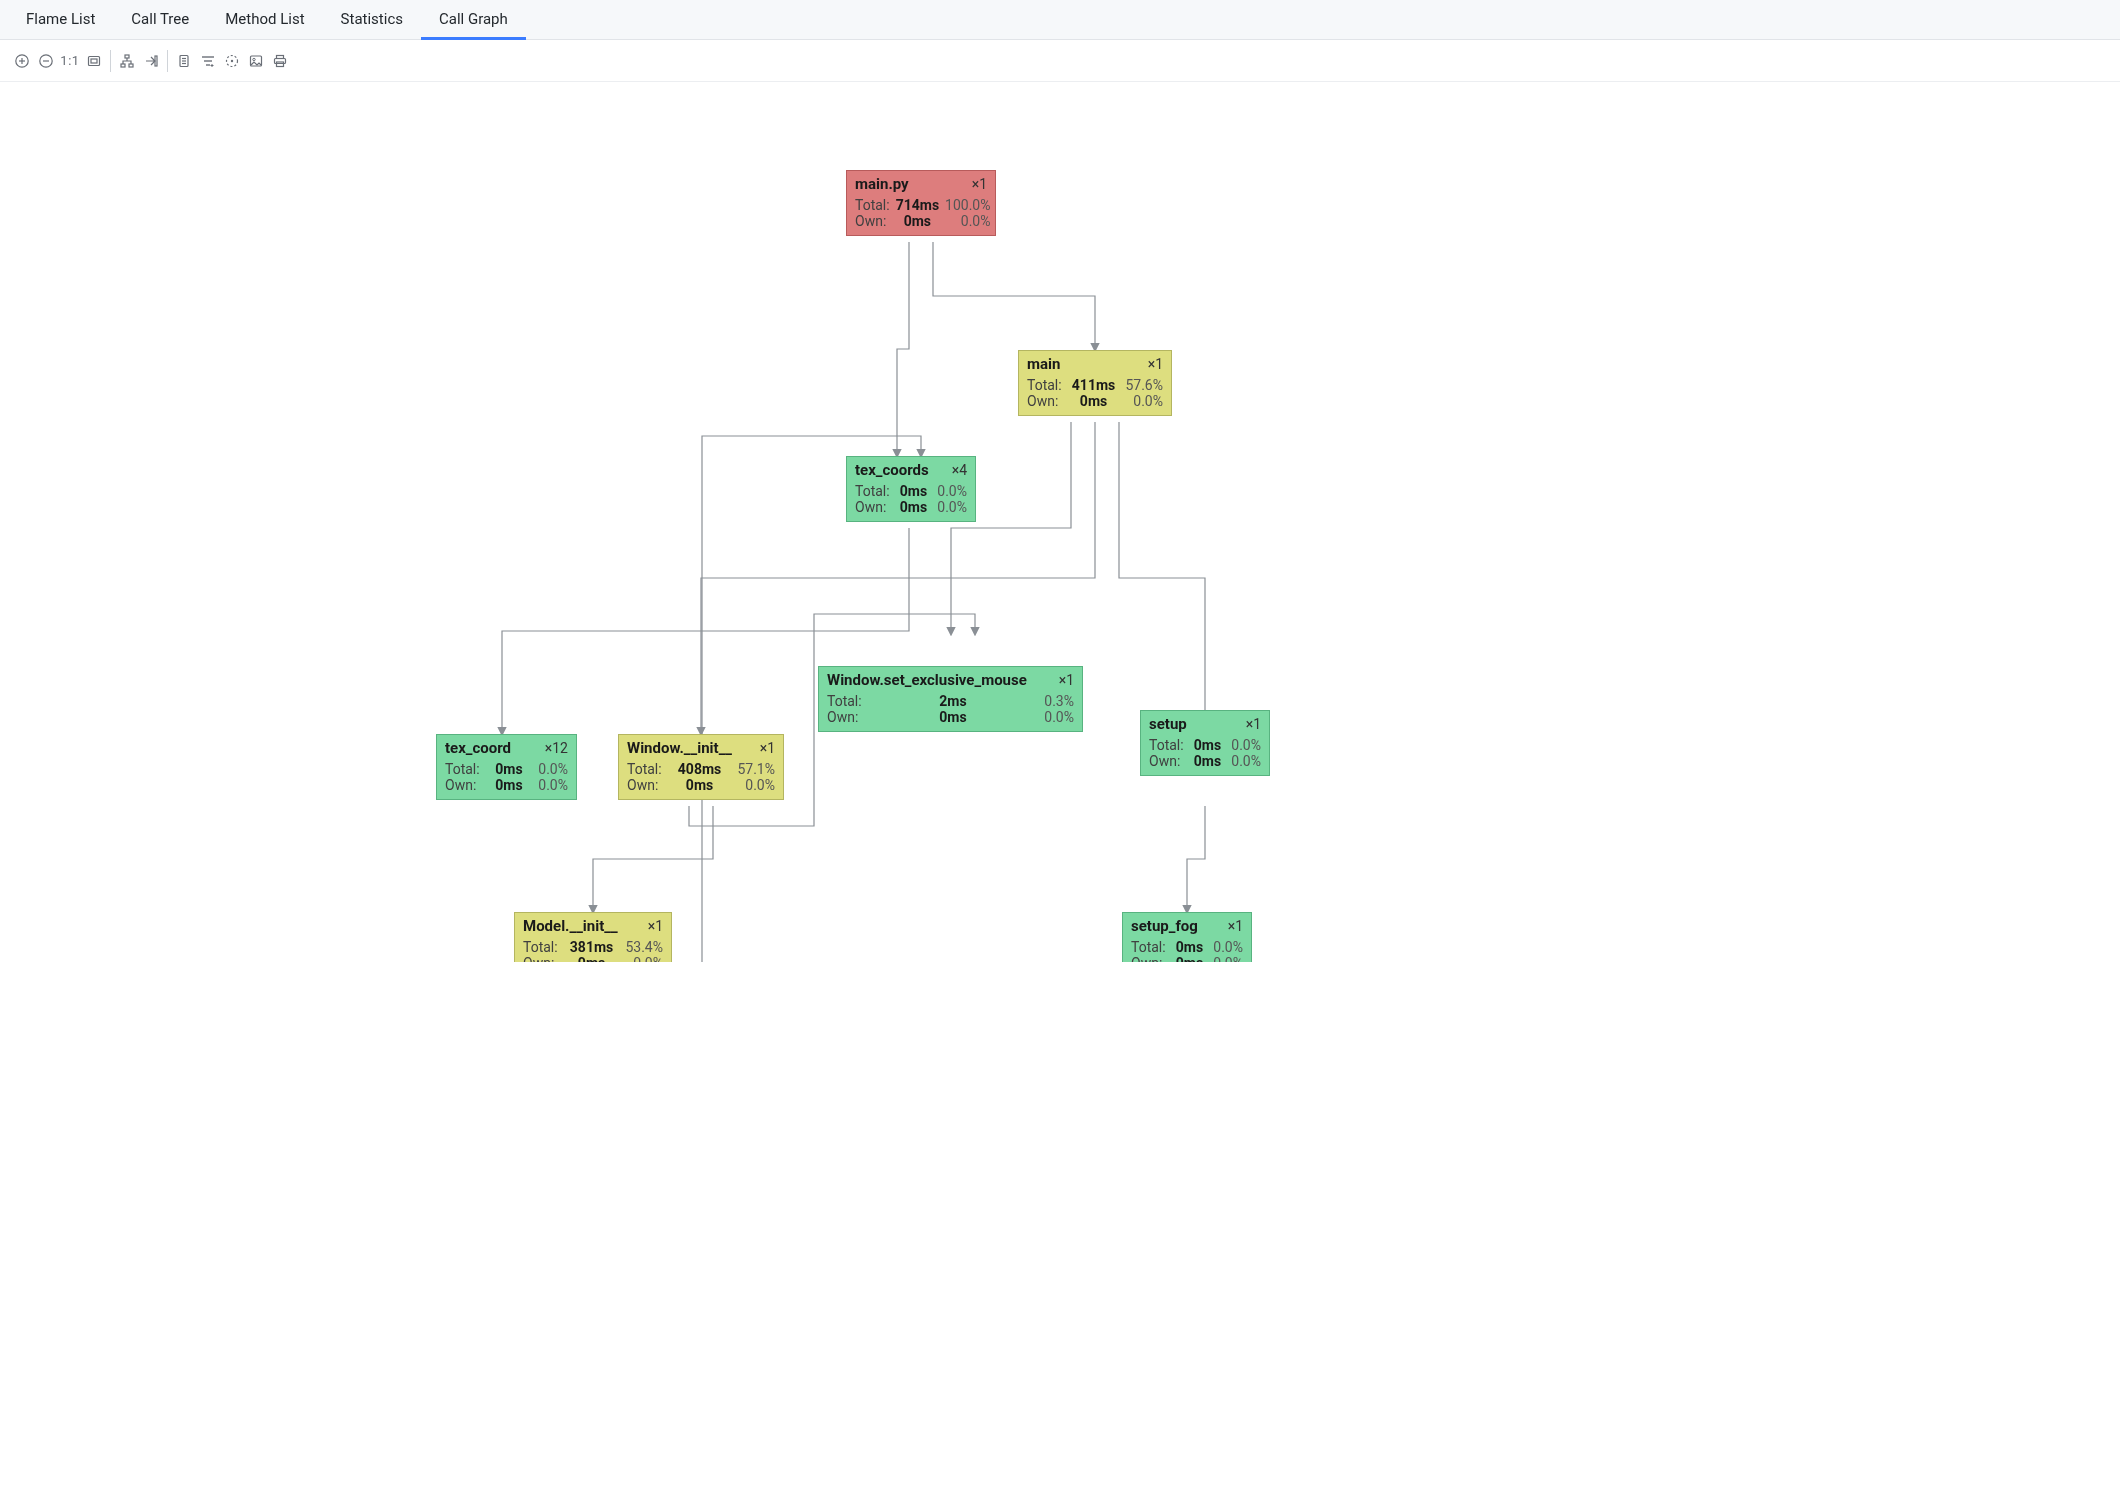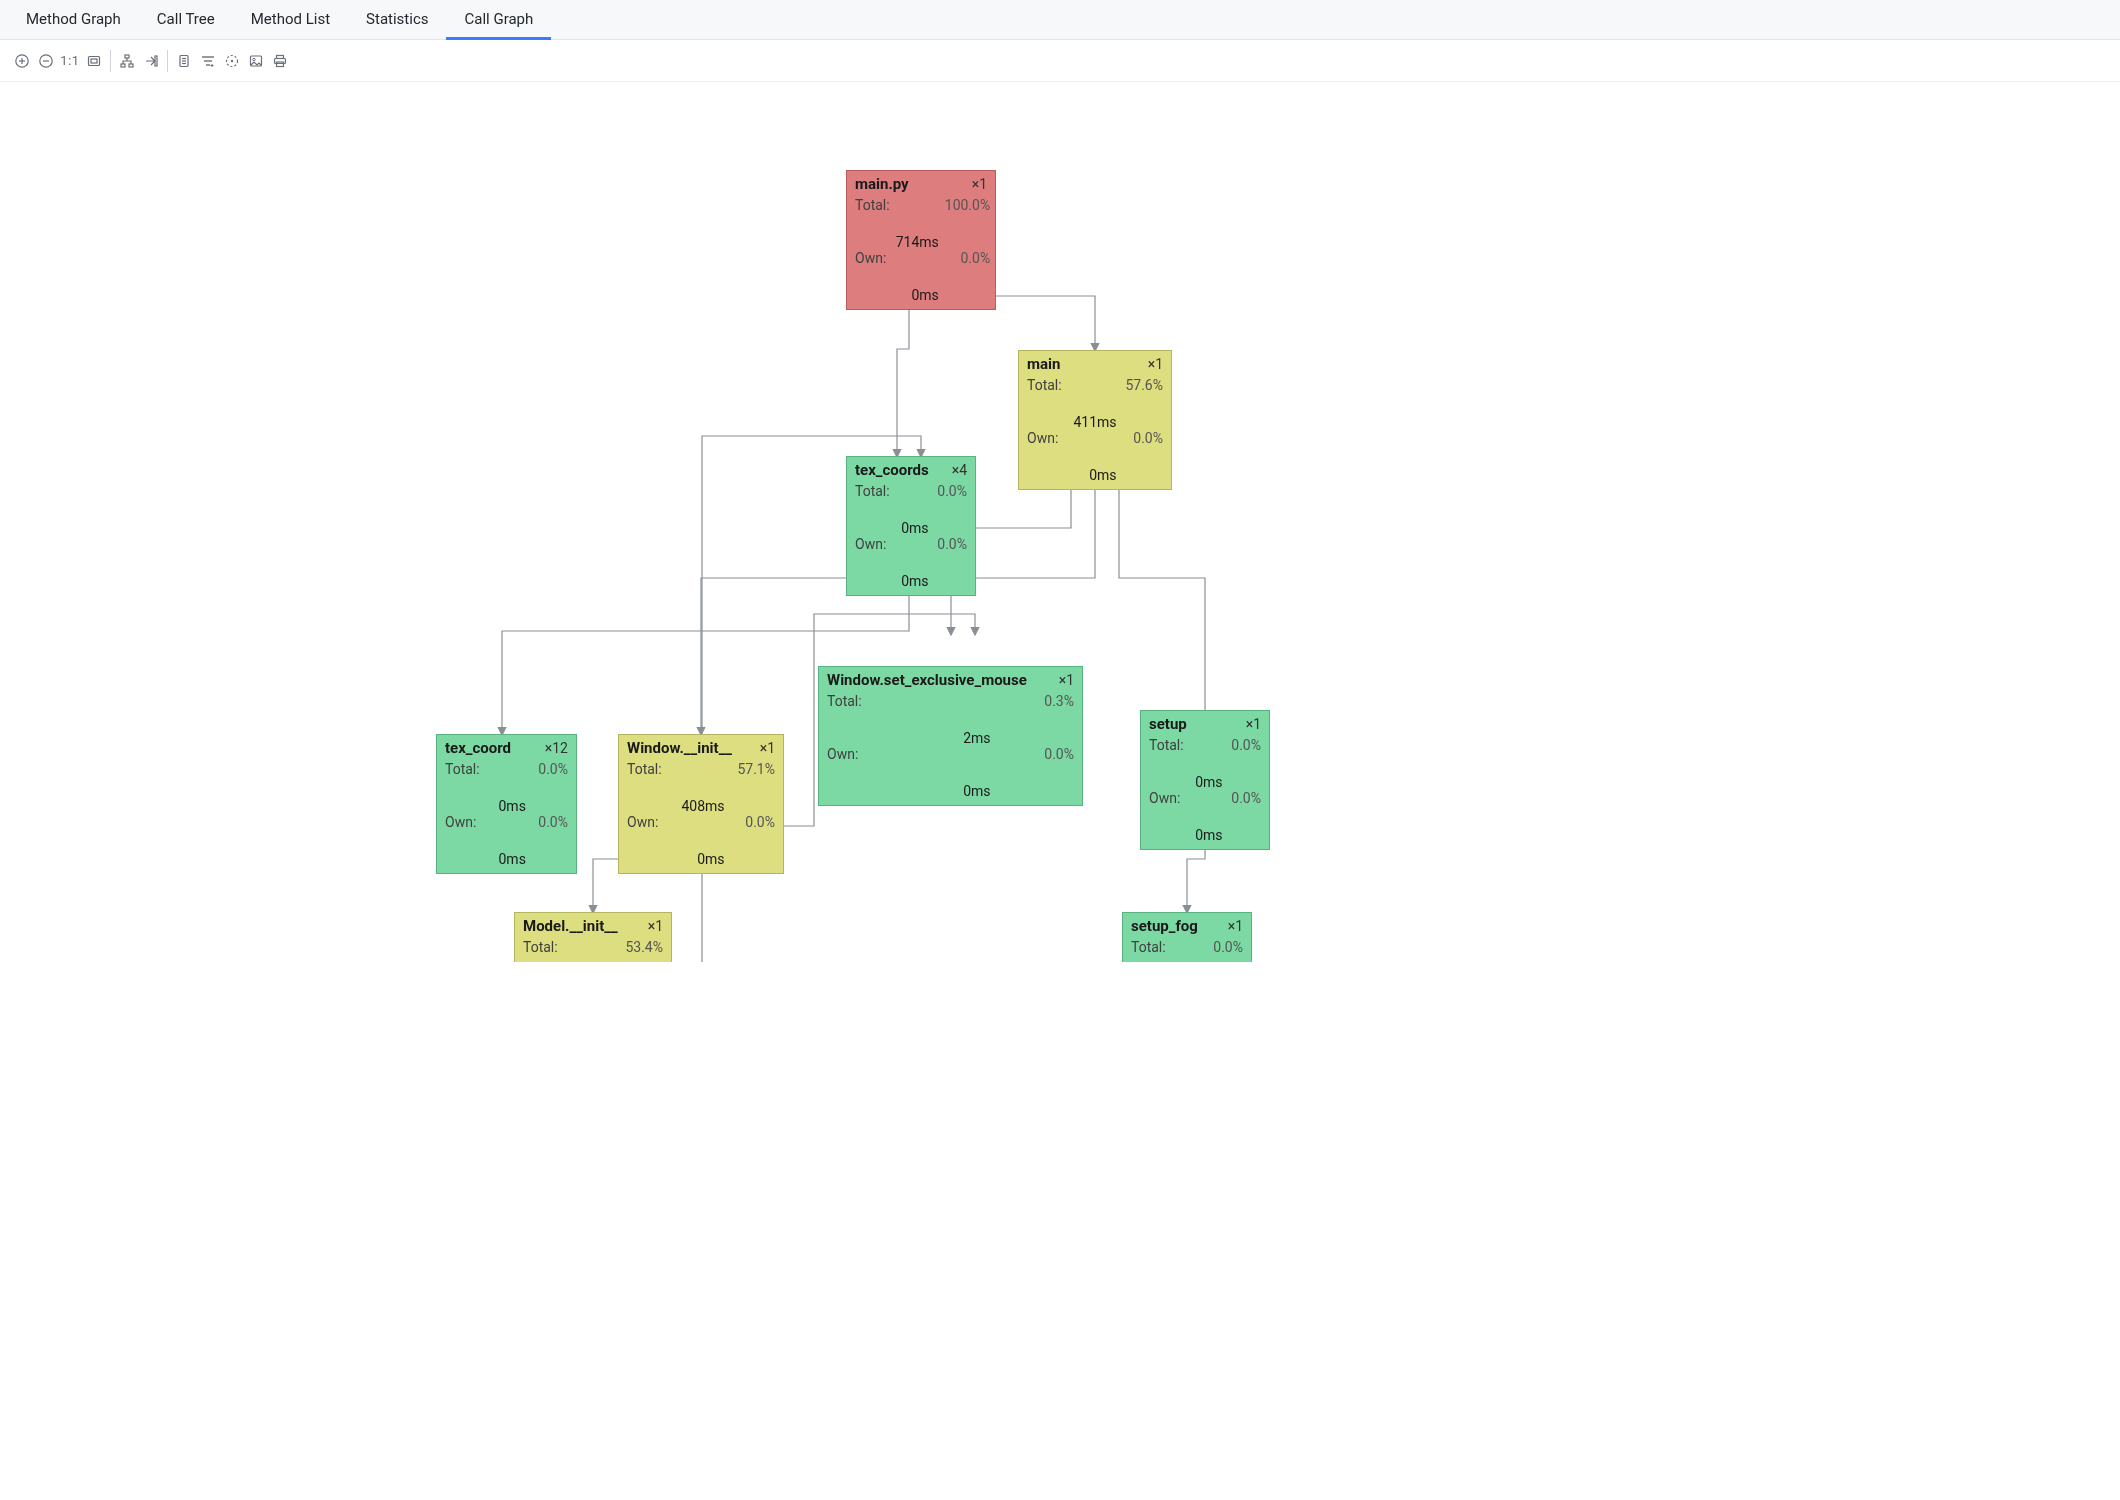--- a/index.html
+++ b/index.html
@@ -83,37 +83,37 @@
   .node-name { font-weight: 700; font-size: 15px; white-space: nowrap;}
   .node-count { font-size: 14px; font-weight: 400; color: #333;}
   .node-body {
     padding: 2px 8px 6px 8px;
     display: grid;
     grid-template-columns: auto auto auto;
     column-gap: 6px;
     font-size: 14px;
   }
   .node-body .lbl { color: #404040; }
-  .node-body .val { font-weight: 400; text-align: right; margin-top: 37px;}
+  .node-body .val { font-weight: 700; text-align: center;}
   .node-body .pct { color: #555; text-align: right;}
   svg.edges {
     position: absolute;
     top: 0; left: 0;
     width: 100%;
     height: 100%;
     pointer-events: none;
   }
   .edge { stroke: #8a8f95; stroke-width: 1.2; fill: none; }
   .arrowhead { fill: #8a8f95; }
 </style>
 </head>
 <body>
 
 <div class="tabbar" id="tabbar">
-    <div class="tab">Method Graph</div>
+    <div class="tab">Flame List</div>
     <div class="tab">Call Tree</div>
     <div class="tab">Method List</div>
     <div class="tab">Statistics</div>
     <div class="tab active">Call Graph</div>
   </div>
 
 <div class="toolbar">
   <div class="tool-btn">
     <svg width="16" height="16" viewBox="0 0 16 16">
         <circle cx="8" cy="8" r="6.2" stroke="#6a6f77" stroke-width="1.2" fill="none"></circle>

